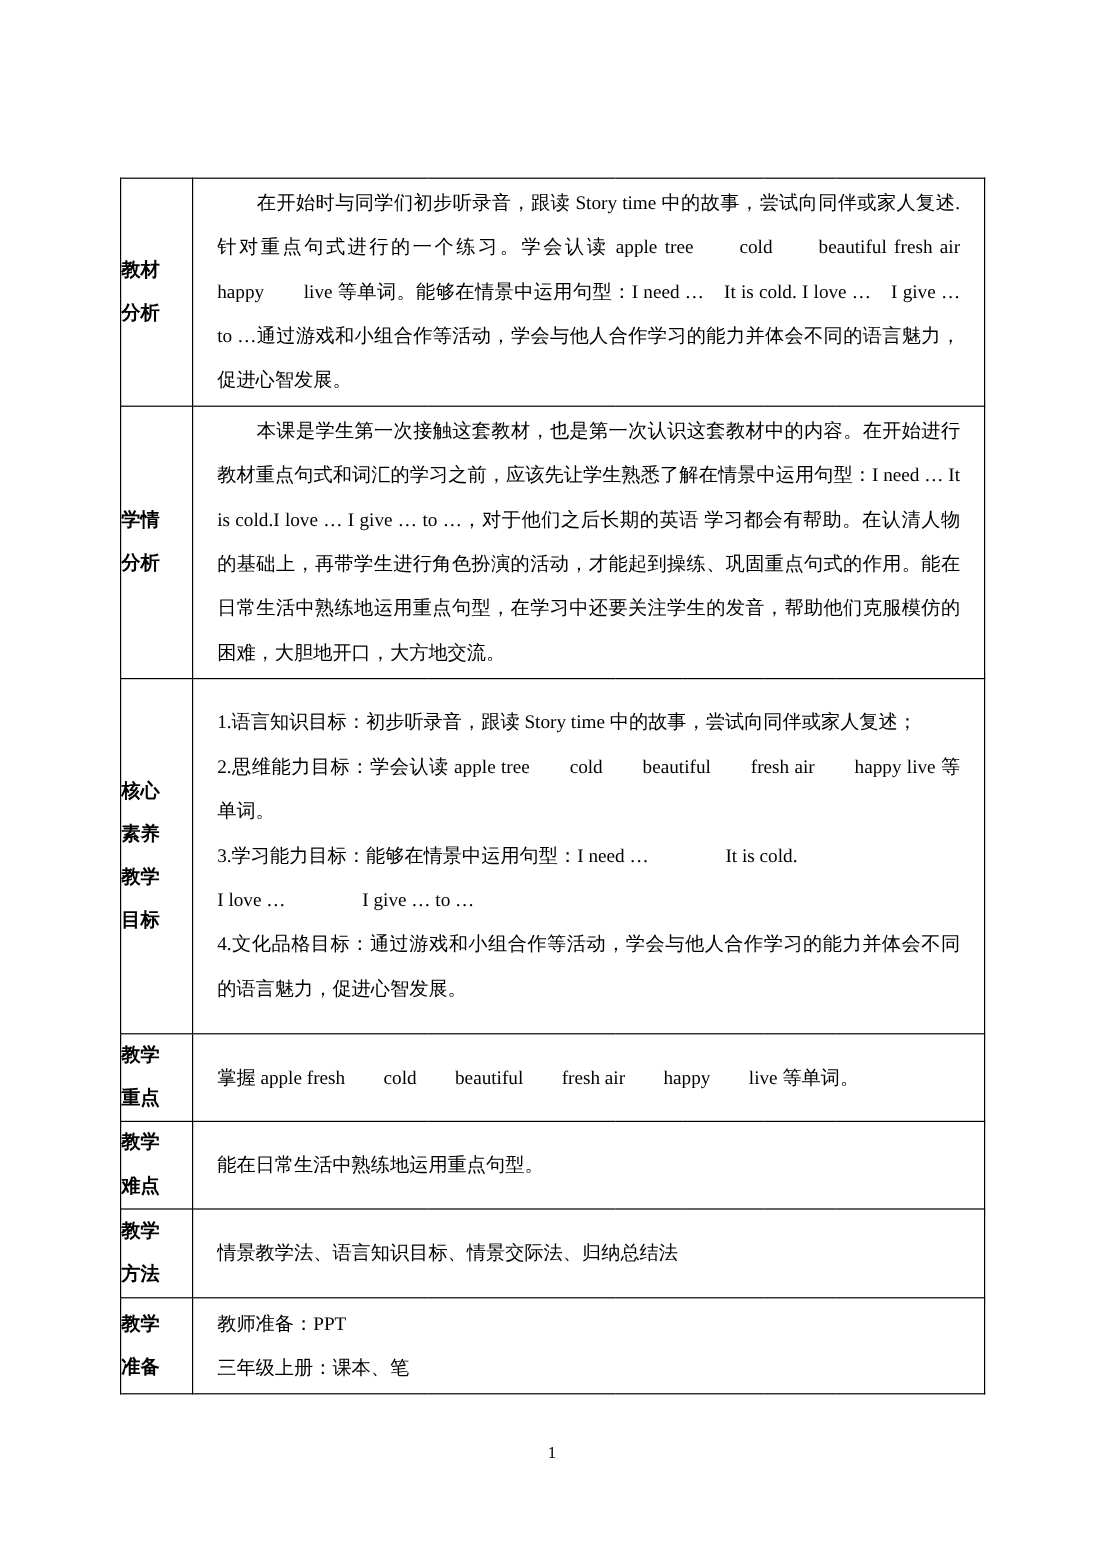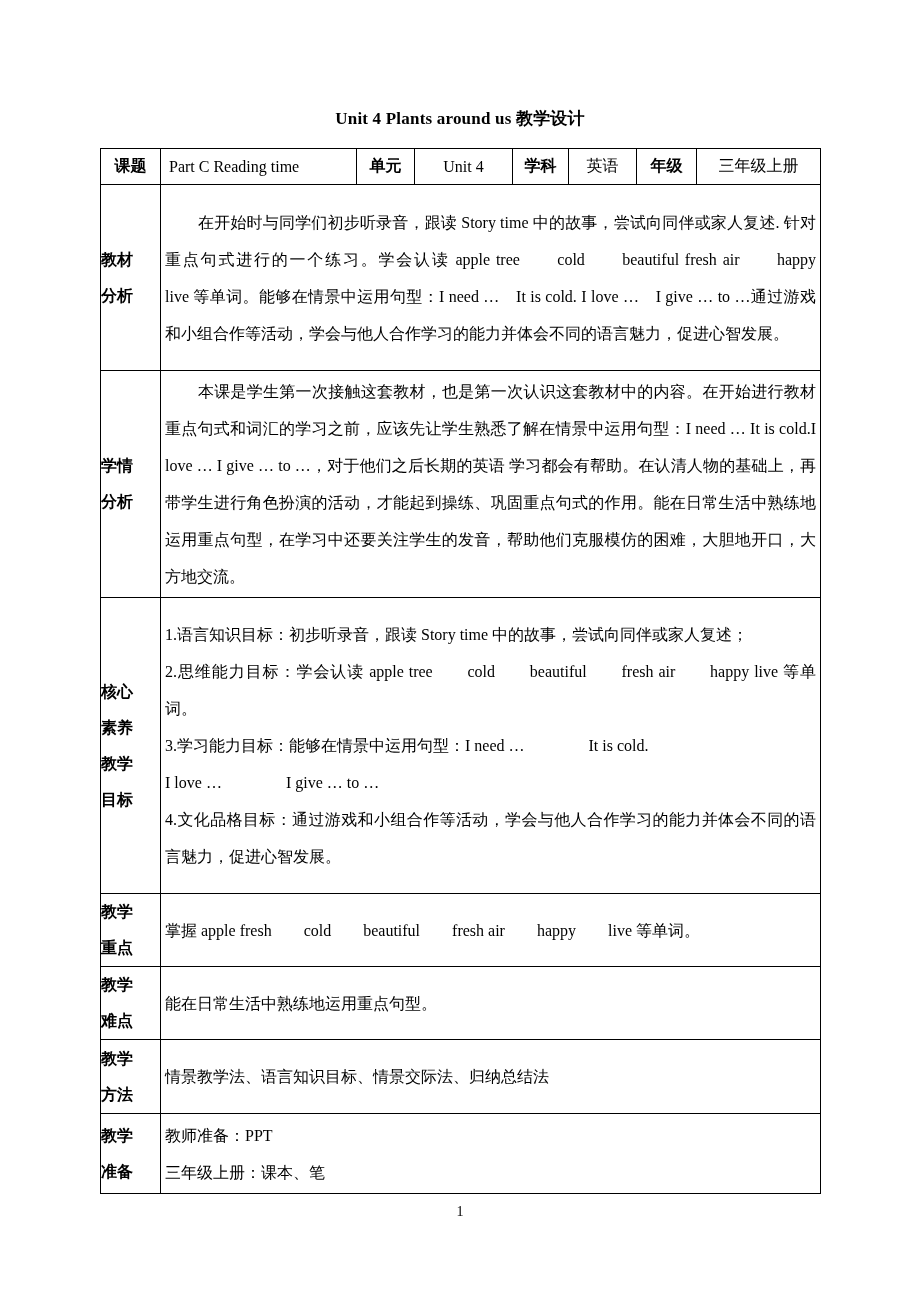--- a/index.html
+++ b/index.html
@@ -42,21 +42,21 @@
     line-height: 36px;
     white-space: pre-line;
   }
   .hdr-label {
     text-align: center;
     font-weight: bold;
   }
   .val-left  { text-align: left; padding-left: 8px; padding-right: 4px; }
   .val-center { text-align: center; }
   .content {
-    padding: 2px 4px;
+    padding: 2px 20px;
     line-height: 37px;
     text-align: justify;
     white-space: pre-wrap;
     word-break: break-word;
   }
   .indent { text-indent: 33px; }
   .r1 td { height: 36px; }
   .r2 td { height: 186px; }
   .r3 td { height: 224px; }
   .r4 td { height: 296px; font-family: Liberation Serif, serif; }
@@ -69,45 +69,34 @@
     top: 1204px; left: 0; width: 100%;
     text-align: center;
     font-size: 14px;
   }
 </style>
 </head>
 <body>
 
 <div class="page">
 
-  <div class="doc-title">Unit 4 Plants around us 教学设计</div>
 
   <table class="lesson">
     <colgroup>
       <col style="width:60px">
         <col style="width:196px">
         <col style="width:58px">
         <col style="width:98px">
       <col style="width:56px">
         <col style="width:68px">
         <col style="width:60px">
         <col style="width:124px">
     </colgroup>
 
     <tbody>
-        <tr class="r1">
-      <td class="hdr-label">课题</td>
-      <td class="val-left">Part C Reading time</td>
-      <td class="hdr-label">单元</td>
-      <td class="val-center">Unit 4</td>
-      <td class="hdr-label">学科</td>
-      <td class="val-center">英语</td>
-      <td class="hdr-label">年级</td>
-      <td class="val-center">三年级上册</td>
-    </tr>
 
     <tr class="r2">
       <td class="label">教材
 分析</td>
       <td colspan="7" class="content indent">在开始时与同学们初步听录音，跟读 Story time 中的故事，尝试向同伴或家人复述. 针对重点句式进行的一个练习。学会认读 apple tree　　cold　　beautiful fresh air　　happy　　live 等单词。能够在情景中运用句型：I need …　It is cold. I love …　I give … to …通过游戏和小组合作等活动，学会与他人合作学习的能力并体会不同的语言魅力，促进心智发展。</td>
     </tr>
 
     <tr class="r3">
       <td class="label">学情
 分析</td>

